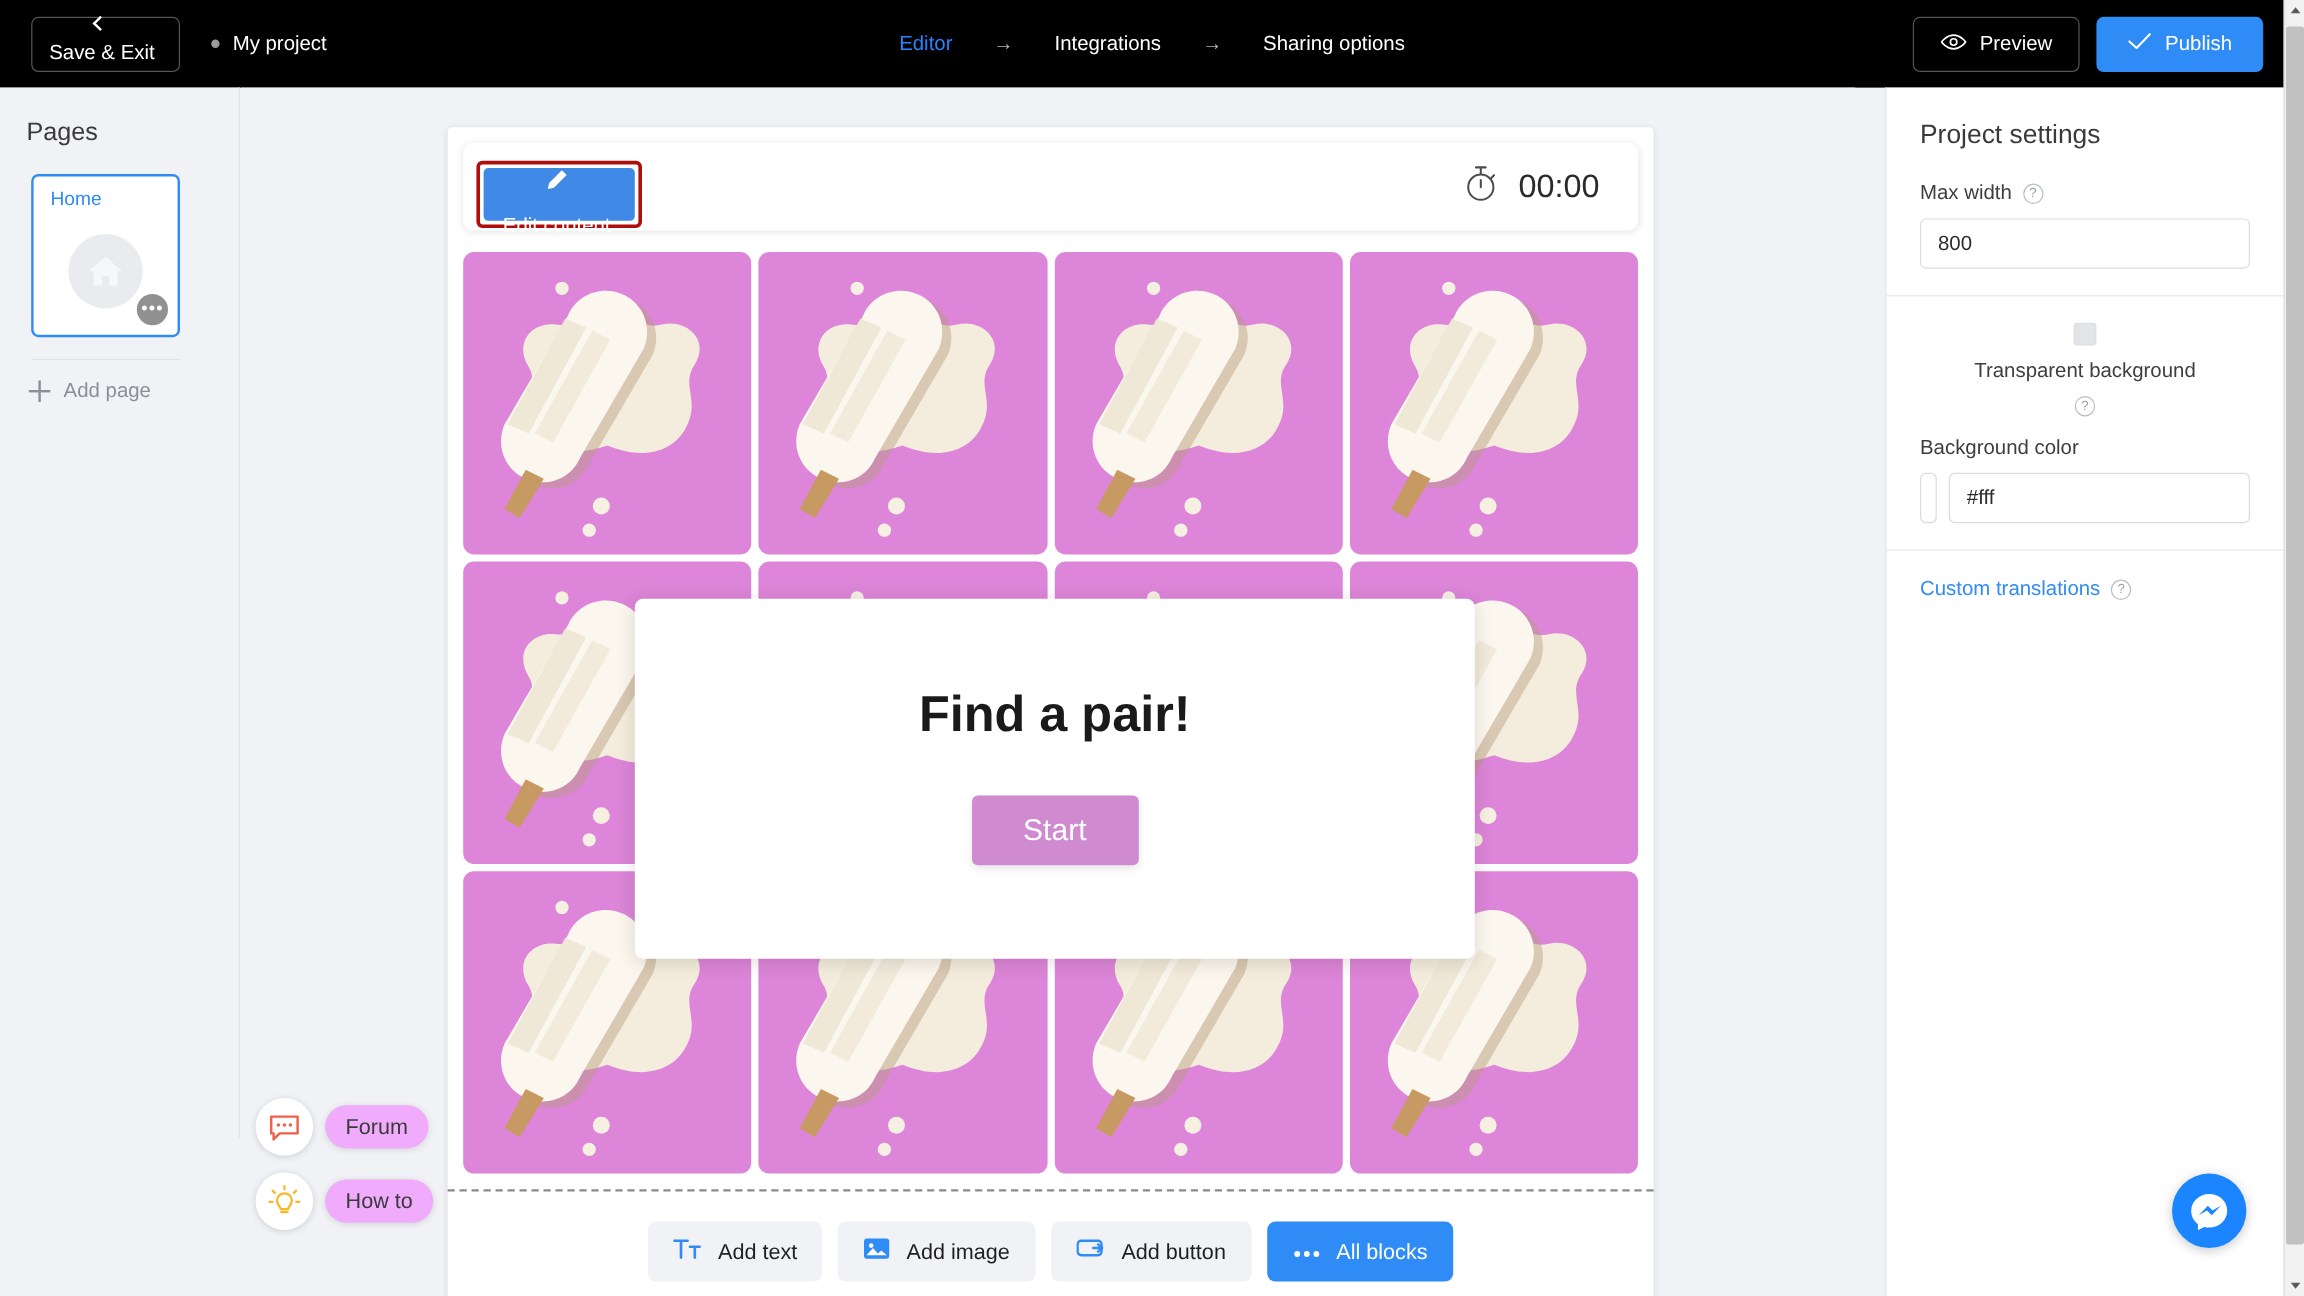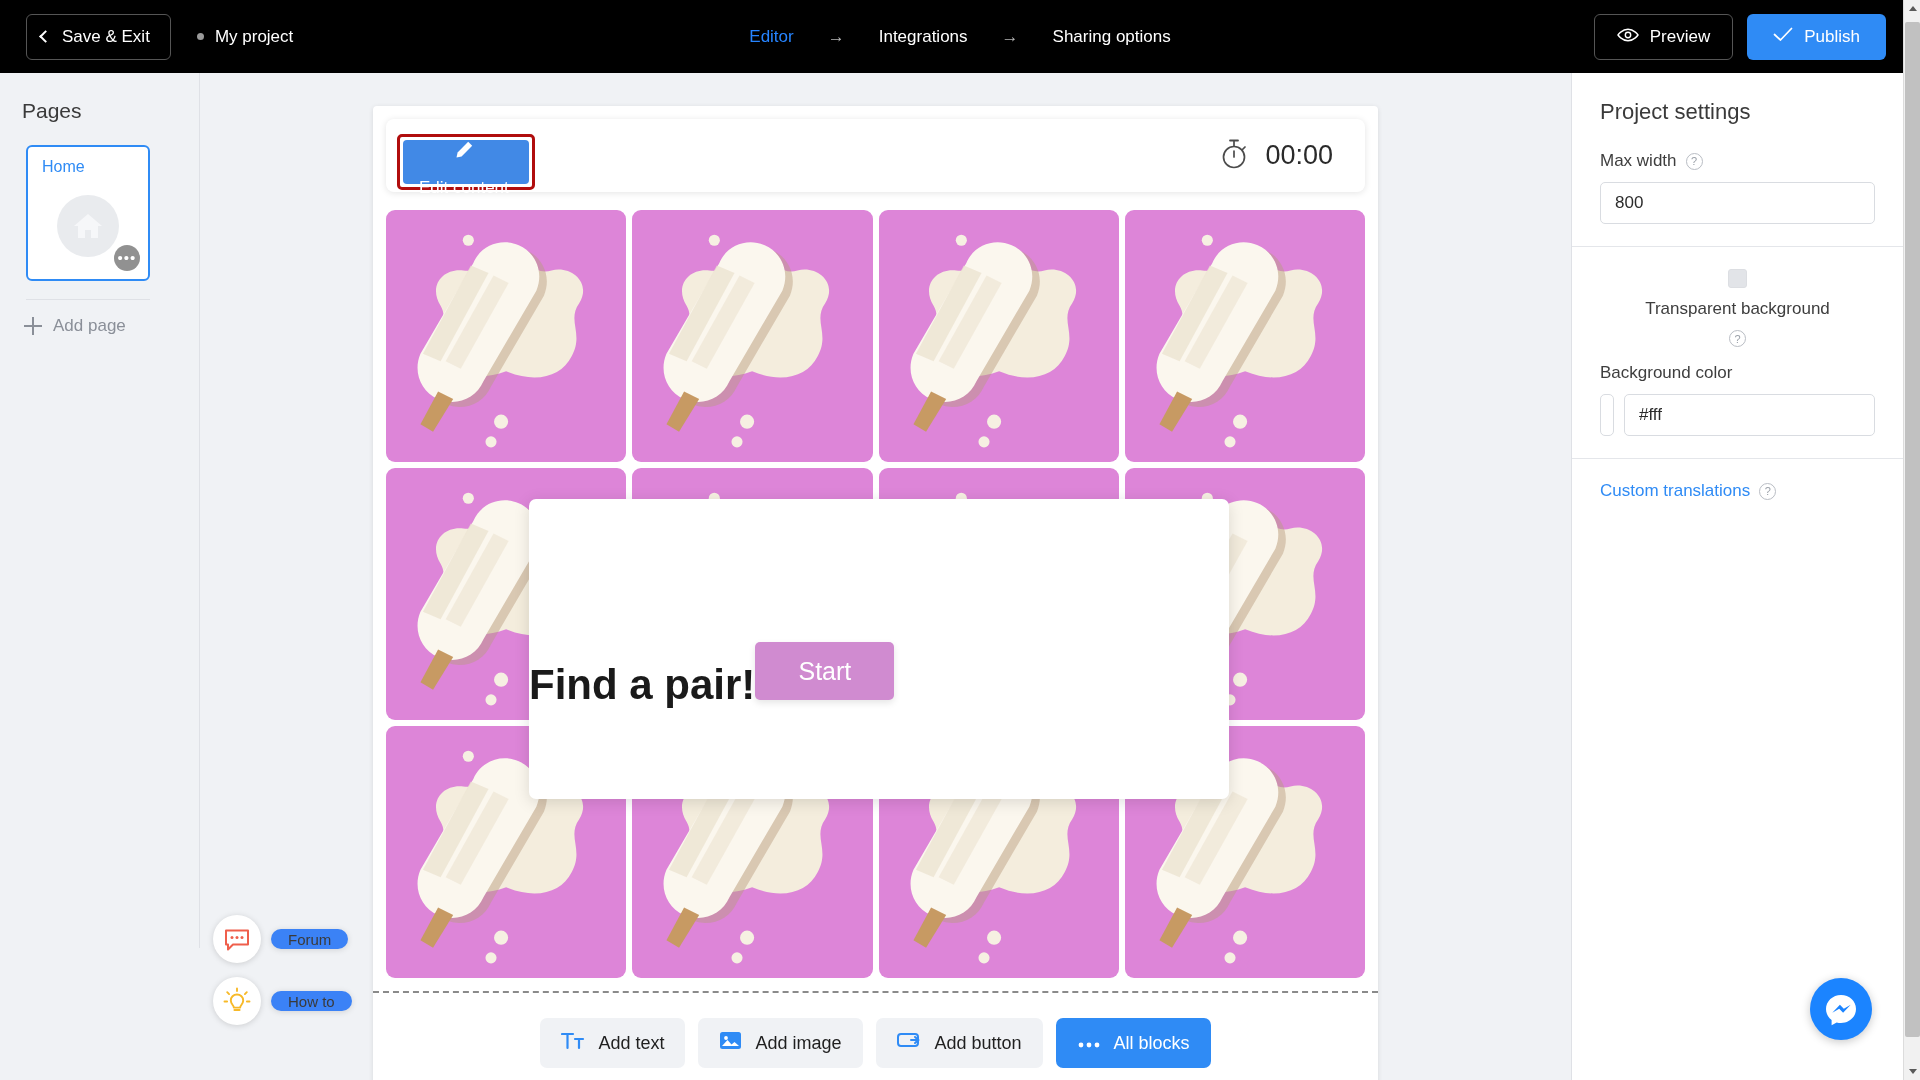--- a/index.html
+++ b/index.html
@@ -19,20 +19,21 @@
   }
   .save-exit {
     margin-left: 26px;
     height: 46px; padding: 0 20px 0 14px;
     border: 1px solid #555; border-radius: 6px;
     background: transparent; color: #fff;
     font-size: 17px;
     display: flex; align-items: center; gap: 10px;
     cursor: pointer;
     font-family: "Liberation Sans", sans-serif;
+    flex-direction: column;
   }
   .chev-left {
     display: inline-block; width: 9px; height: 9px;
     border-left: 2px solid #fff; border-bottom: 2px solid #fff;
     transform: rotate(45deg);
     margin-right: 2px;
   }
   .project-name {
     margin-left: 26px; color: #fff; font-size: 17px;
     display: flex; align-items: center; gap: 11px;
@@ -199,21 +200,21 @@
   }
   .block-btn.primary { background: #2f8bf5; color: #fff; }
 
   
   .modal {
     position: absolute;
     top: 393px; left: 156px;
     width: 700px; height: 300px;
     background: #fff; border-radius: 7px;
     box-shadow: 0 3px 16px rgba(0,0,0,.13);
-    display: flex; align-items: center;
+    display: flex; flex-direction: column; align-items: center;
     z-index: 30;
   }
   .modal-title {
     margin-top: 72px;
     font-size: 42px; font-weight: bold; color: #1a1a1a;
   }
   .modal-start {
     margin-top: 44px;
     width: 139px; height: 58px;
     border: none; border-radius: 5px;
@@ -229,24 +230,24 @@
     display: flex; flex-direction: column; gap: 14px; z-index: 50;
   }
   .helper-row { display: flex; align-items: center; gap: 10px; }
   .helper-icon {
     width: 48px; height: 48px; border-radius: 50%;
     background: #fff; box-shadow: 0 1px 6px rgba(0,0,0,.15);
     display: flex; align-items: center; justify-content: center;
     cursor: pointer;
   }
   .helper-label {
-    height: 20px; padding: 0 17px; border-radius: 18px;
-    background: #3b82f6; box-shadow: 0 1px 6px rgba(0,0,0,.13);
+    height: 36px; padding: 0 17px; border-radius: 18px;
+    background: #f0abfc; box-shadow: 0 1px 6px rgba(0,0,0,.13);
     display: flex; align-items: center;
-    font-size: 15px; color: #3a3a3a; cursor: pointer;
+    font-size: 18px; color: #3a3a3a; cursor: pointer;
   }
 
   
   .rightpanel {
     position: absolute; top: 73px; right: 17px;
     width: 332px; height: 1007px;
     background: #fff;
     border-left: 1px solid #dfe1e6;
   }
   .rp-title { margin: 26px 0 0 28px; font-size: 22px; color: #3a3a3a; }

